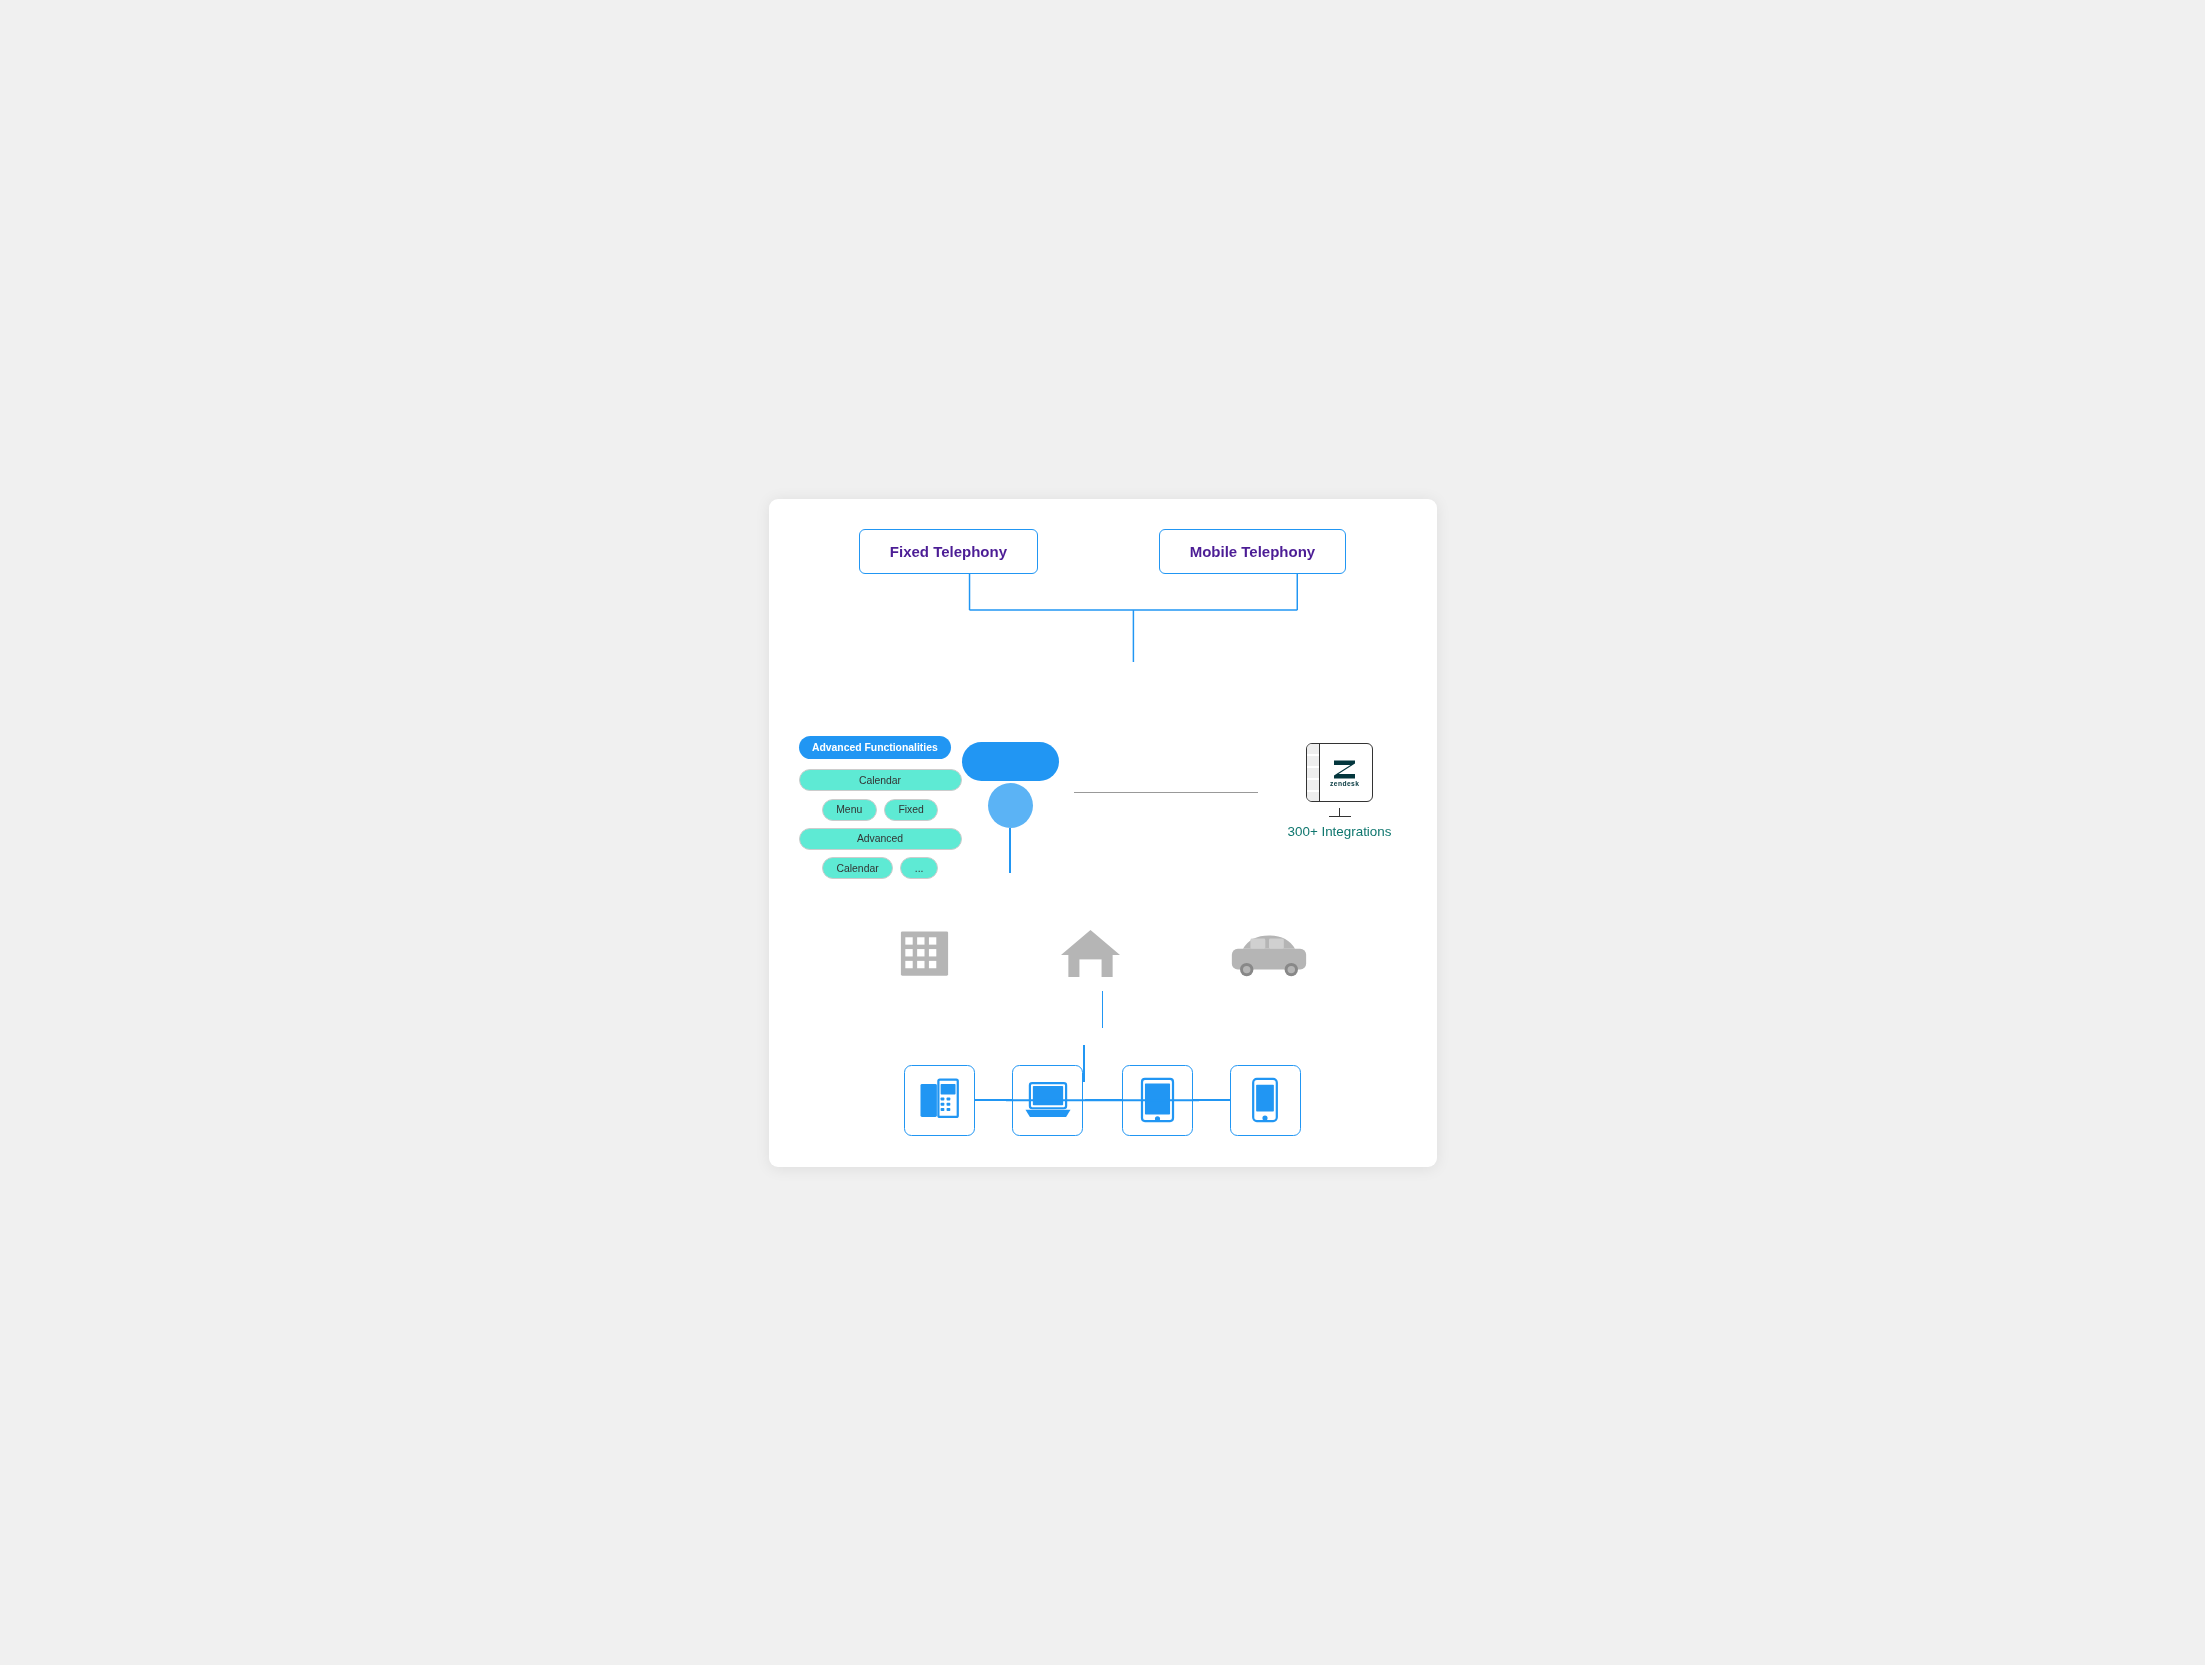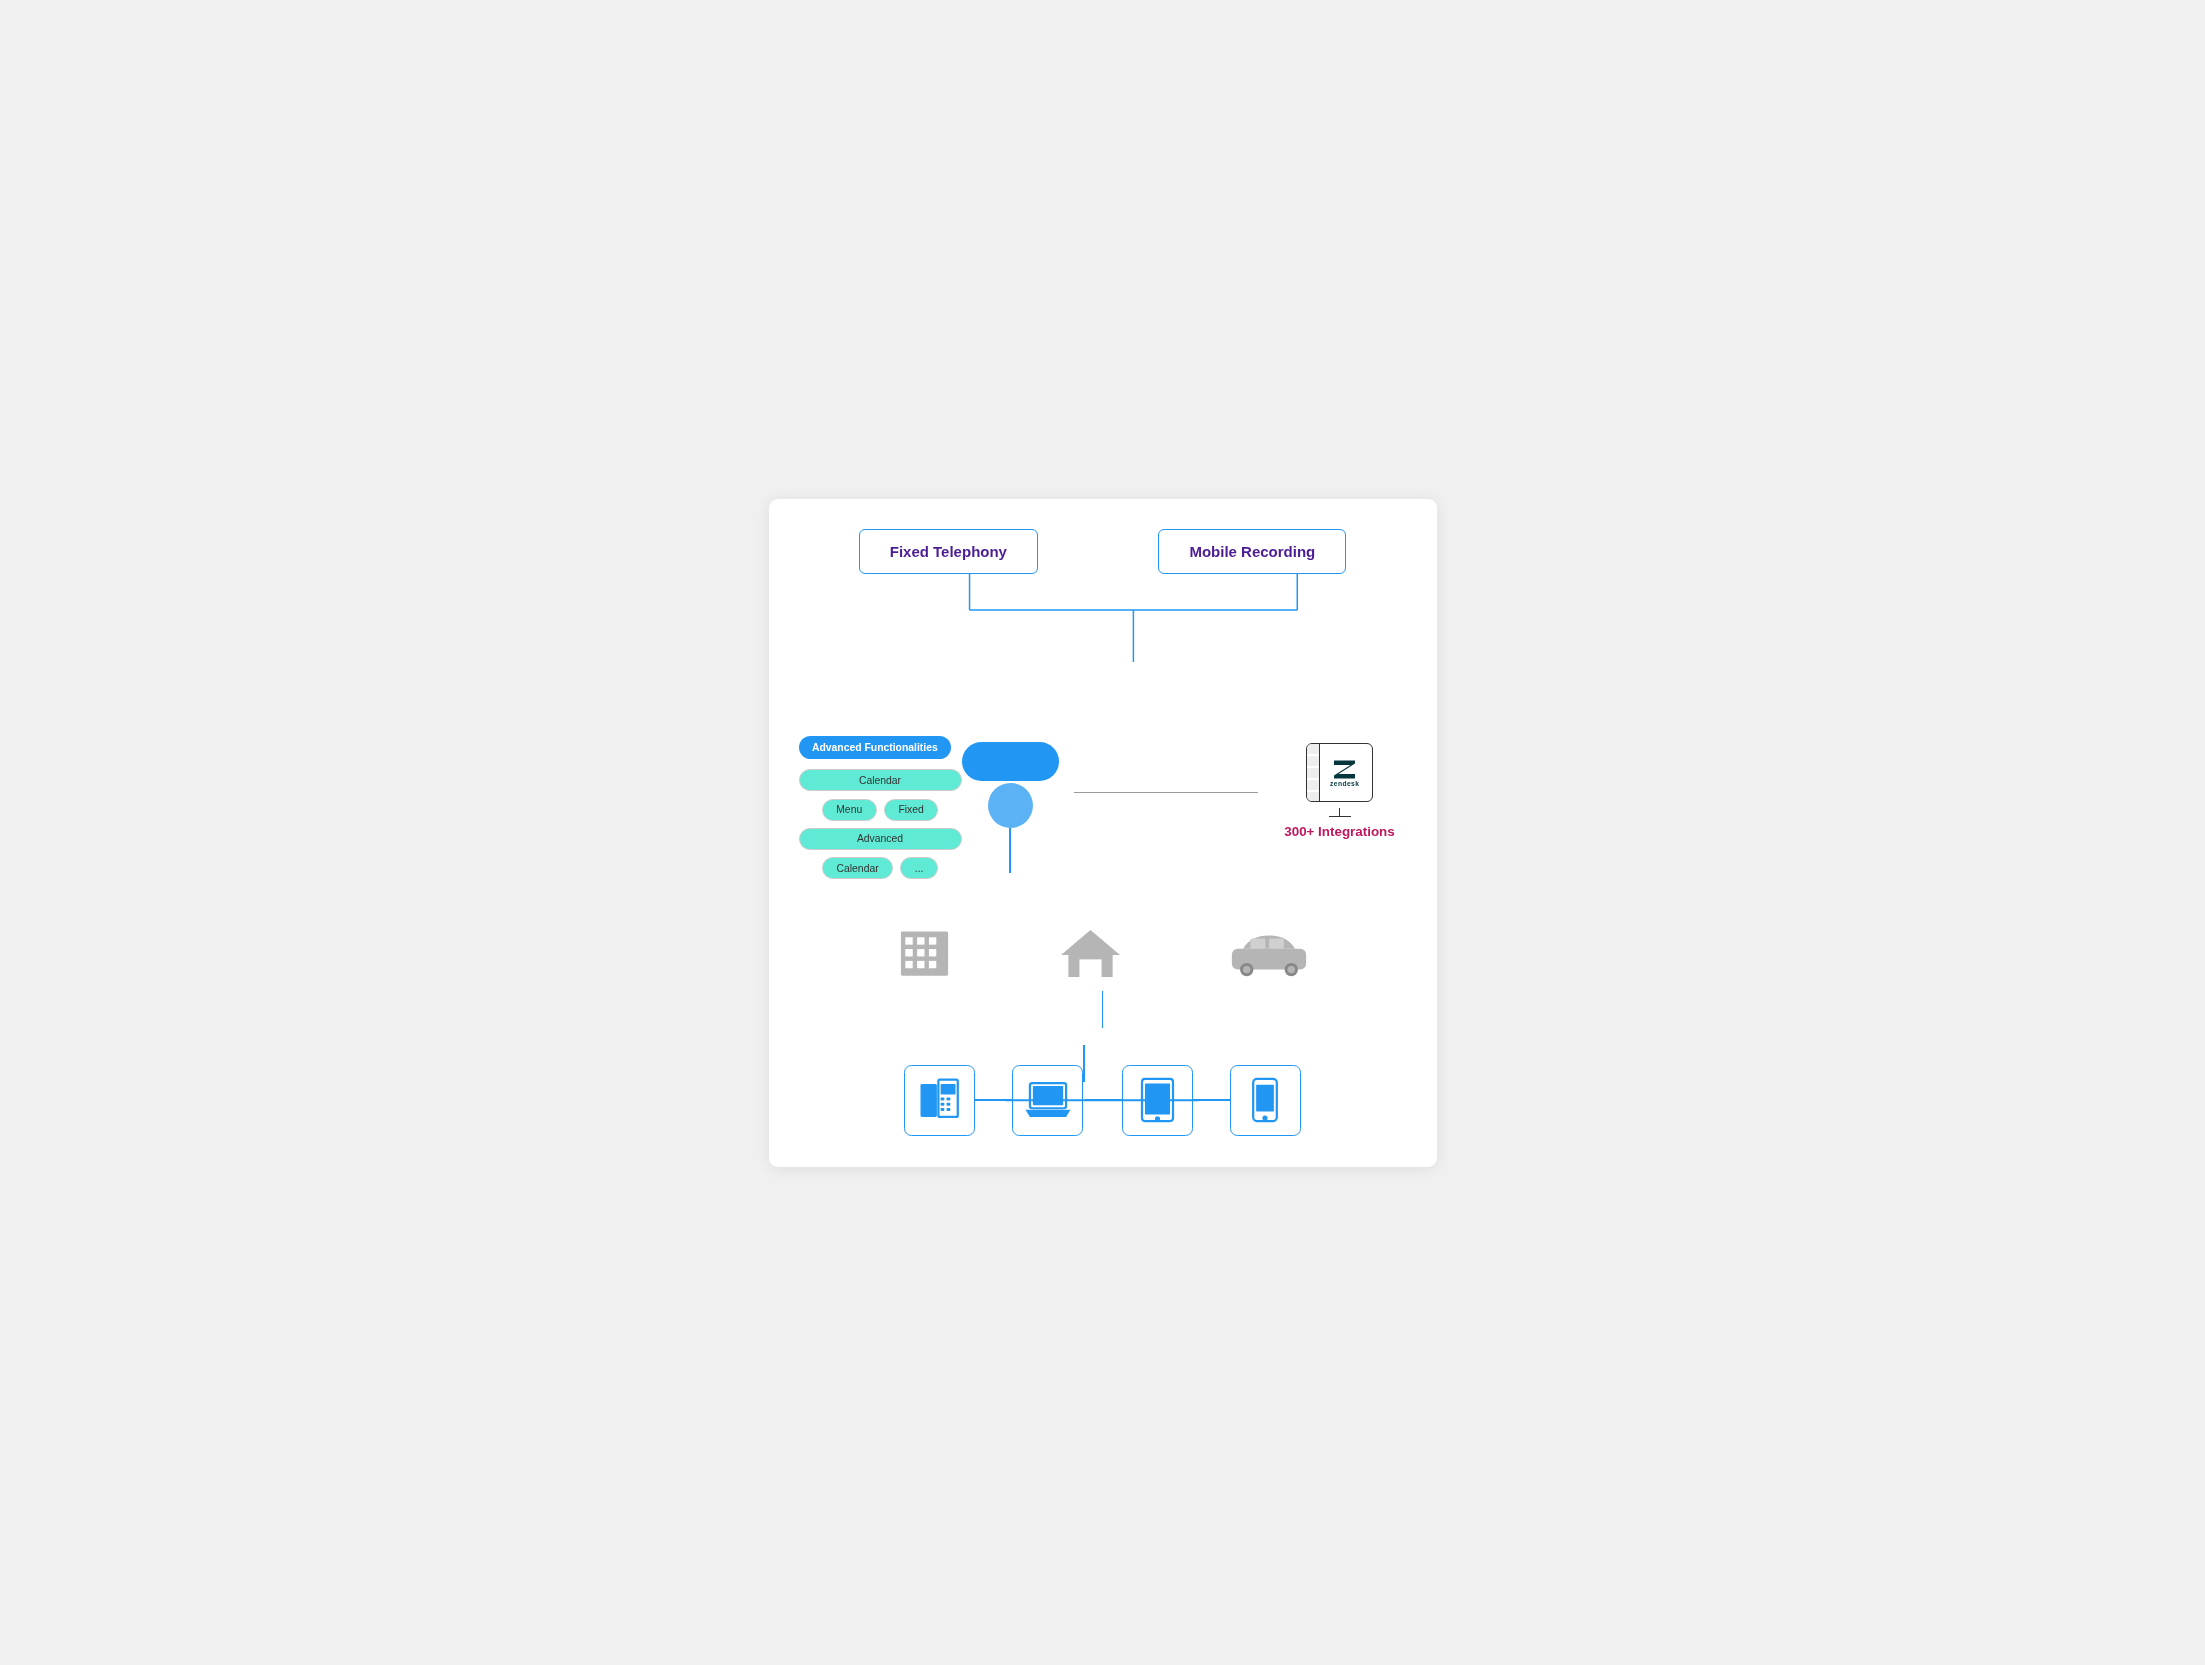--- a/index.html
+++ b/index.html
@@ -136,22 +136,22 @@
       height: 100%;
       background: repeating-linear-gradient(
         to bottom,
         #eee 0px, #eee 10.4px,
         #fff 10.4px, #fff 12px
       );
       border-right: 1.1px solid #333;
     }
     .integration-text {
       font-size: 13.4px;
-      font-weight: 700;
-      color: #be185d;
+      font-weight: 400;
+      color: #0f766e;
       text-align: right;
       line-height: 1.4;
     }
 
     
     .location-section {
       display: flex;
       justify-content: space-around;
       align-items: center;
       margin-top: 45px;
@@ -208,21 +208,21 @@
 <body>
 
 <div class="diagram-container">
 
   <div style="position:relative;">
     <div class="top-section">
       <div class="telephony-box">
         <span>Fixed Telephony</span>
       </div>
       <div class="telephony-box">
-        <span>Mobile Recording</span>
+        <span>Mobile Telephony</span>
       </div>
     </div>
 
     <svg width="100%" height="89" style="display:block; margin-top:-1.5px;" viewBox="0 0 820 120">
 
       <line x1="230" y1="0" x2="230" y2="50" stroke="#2196f3" stroke-width="2"></line>
 
       <line x1="672" y1="0" x2="672" y2="50" stroke="#2196f3" stroke-width="2"></line>
 
       <line x1="230" y1="50" x2="672" y2="50" stroke="#2196f3" stroke-width="2"></line>

